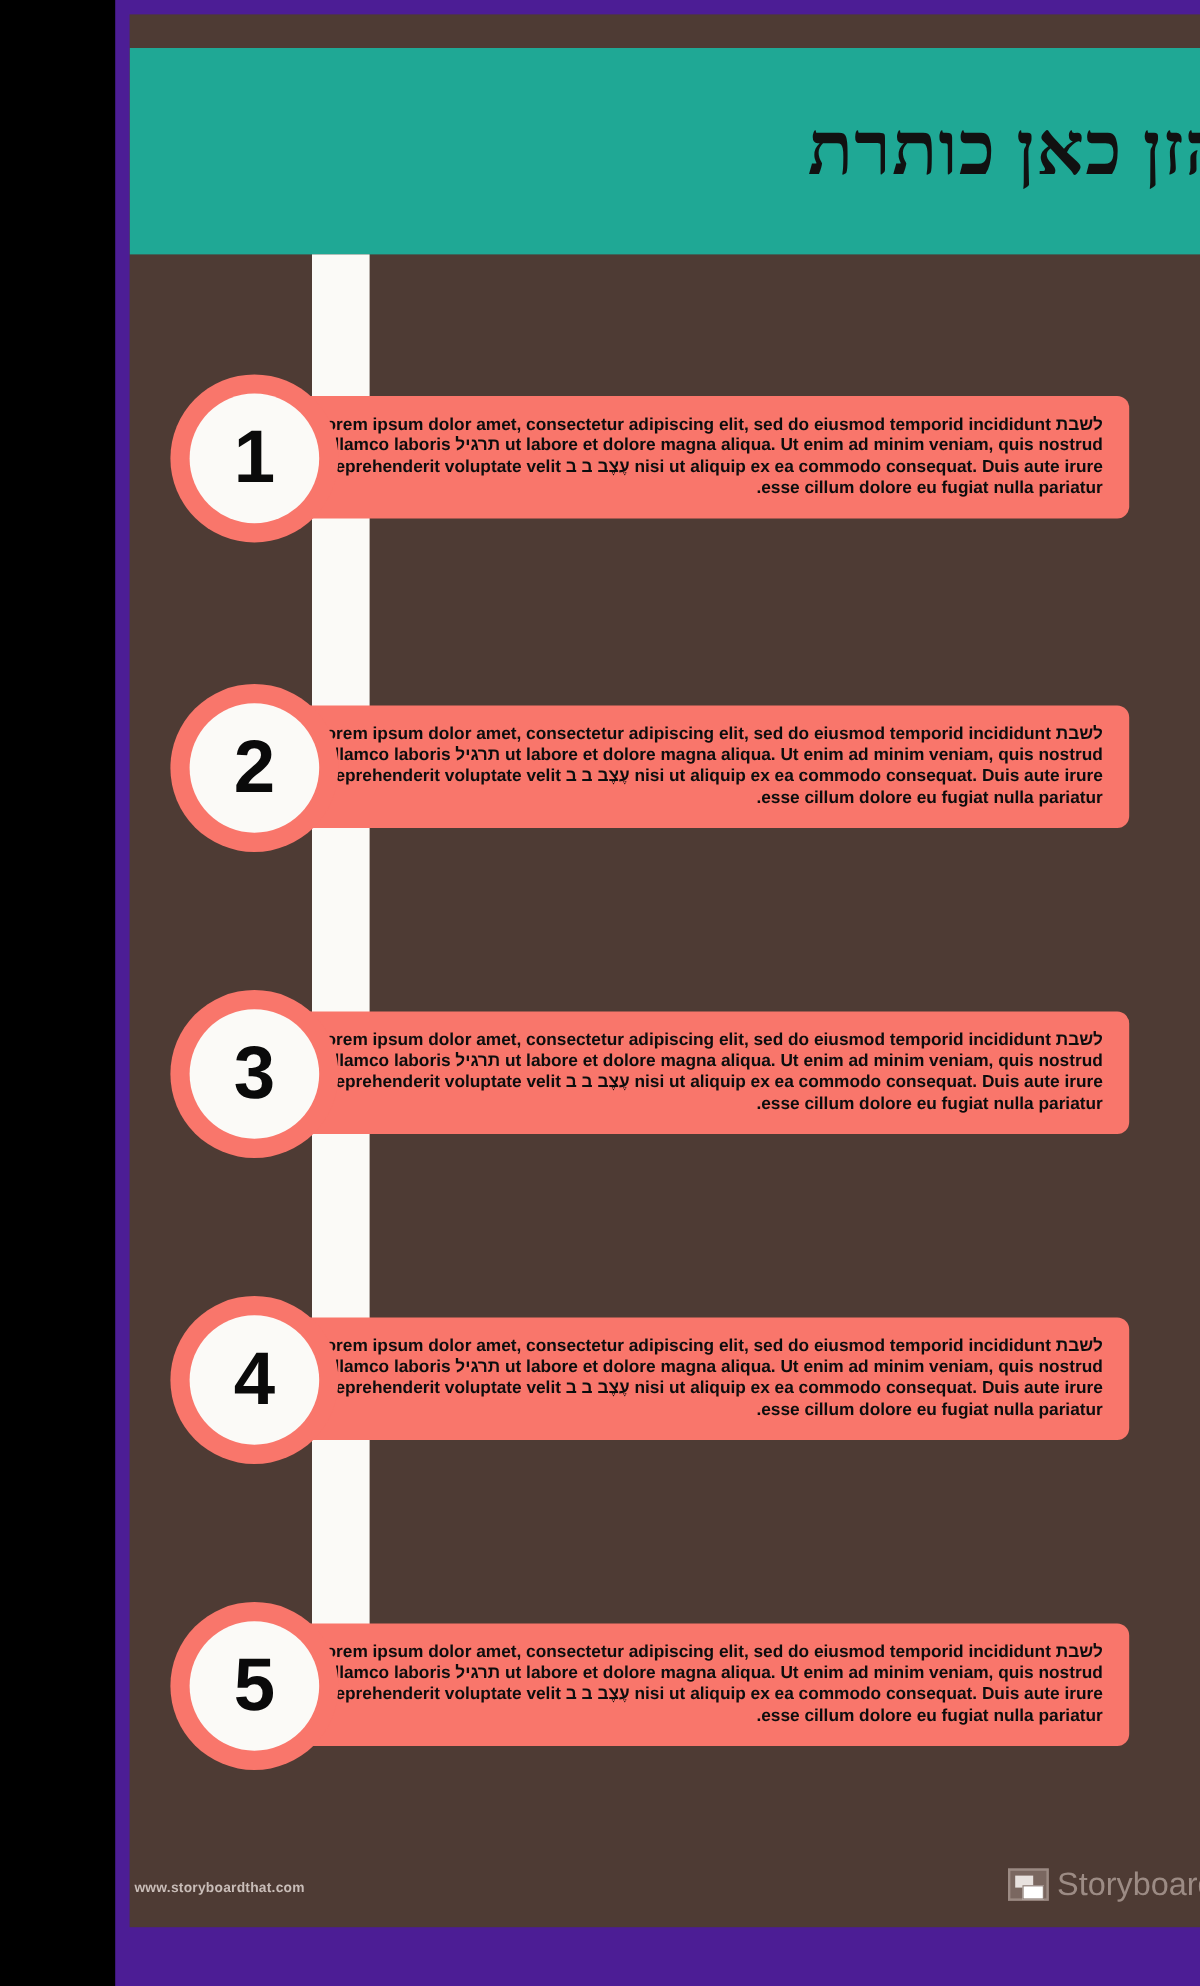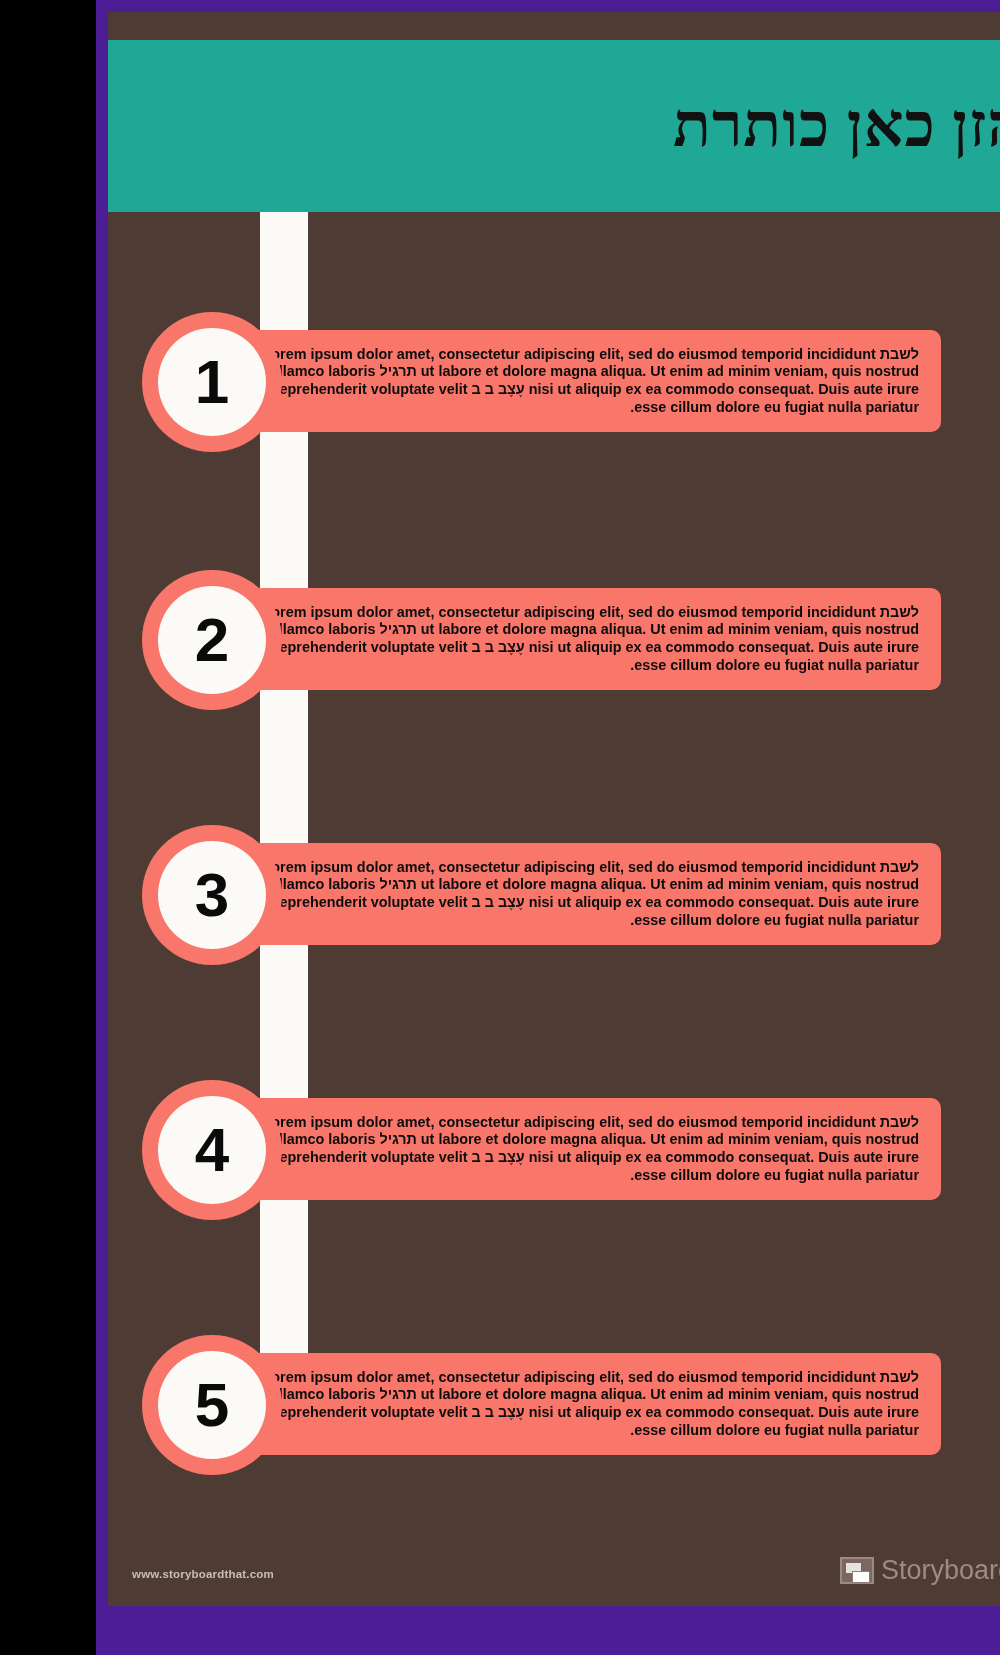--- a/index.html
+++ b/index.html
@@ -134,21 +134,21 @@
     font-size: 62px;
     font-weight: 700;
     color: #0A0A0A;
     line-height: 1;
     direction: ltr;
   }
 
   
   .footer-url {
     position: absolute;
-    left: 24px;
+    left: 4px;
     bottom: 26px;
     font-size: 11.5px;
     font-weight: 700;
     color: #C9BDB8;
     direction: ltr;
     letter-spacing: 0.2px;
   }
 
   .footer-logo {
     position: absolute;

